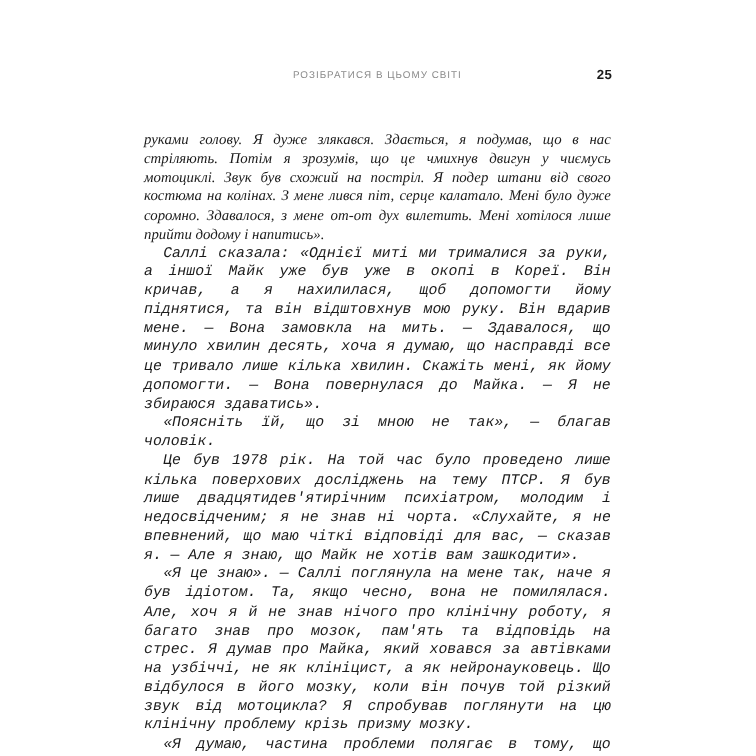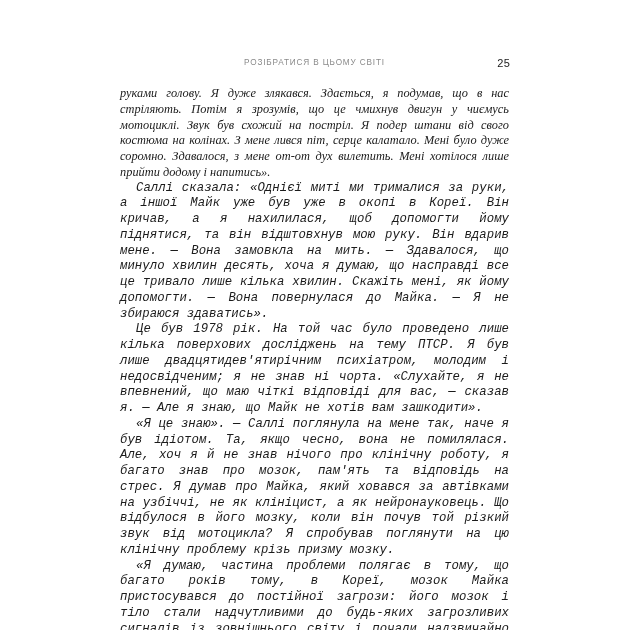--- a/index.html
+++ b/index.html
@@ -44,21 +44,21 @@
     text-transform: uppercase;
     white-space: nowrap;
     line-height: 1;
   }
   .folio {
     position: absolute;
     top: 58px;
     right: 120px;
     font-family: "Liberation Sans", "DejaVu Sans", sans-serif;
     font-size: 11px;
-    font-weight: normal;
+    font-weight: bold;
     color: #1b1b1b;
     letter-spacing: 0.2px;
     line-height: 1;
   }
 
   
   .text-block {
     position: absolute;
     top: 86px;
     left: 120px;
@@ -77,34 +77,36 @@
     word-spacing: -0.1px;
     letter-spacing: 0.02px;
     color: #1b1b1b;
   }
   .para + .para {
     text-indent: 16px;
     font-family: Liberation Mono, monospace;
   }
   .para.first {
     text-indent: 0;
+    margin-top: 23px;
   }
 </style>
 </head>
 <body>
 
 <div class="page">
 
   <div class="running-head">
     <span class="running-head-title">РОЗІБРАТИСЯ В ЦЬОМУ СВІТІ</span>
   </div>
 
   <div class="folio">25</div>
 
   <div class="text-block">
     <p class="para first">руками голову. Я дуже злякався. Здається, я подумав, що в нас стріляють. Потім я зрозумів, що це чмихнув двигун у чиємусь мотоциклі. Звук був схожий на постріл. Я подер штани від свого костюма на колінах. З мене лився піт, серце калатало. Мені було дуже соромно. Здавалося, з мене от-от дух вилетить. Мені хотілося лише прийти додому і напитись».</p>
     <p class="para">Саллі сказала: «Однієї миті ми трималися за руки, а іншої Майк уже був уже в окопі в Кореї. Він кричав, а я нахилилася, щоб допомогти йому піднятися, та він відштовхнув мою руку. Він вдарив мене. — Вона замовкла на мить. — Здавалося, що минуло хвилин десять, хоча я думаю, що насправді все це тривало лише кілька хвилин. Скажіть мені, як йому допомогти. — Вона повернулася до Майка. — Я не збираюся здаватись».</p>
+    <p class="para">«Поясніть їй, що зі мною не так», — благав чоловік.</p>
     <p class="para">Це був 1978 рік. На той час було проведено лише кілька поверхових досліджень на тему ПТСР. Я був лише двадцятидев'ятирічним психіатром, молодим і недосвідченим; я не знав ні чорта. «Слухайте, я не впевнений, що маю чіткі відповіді для вас, — сказав я. — Але я знаю, що Майк не хотів вам зашкодити».</p>
     <p class="para">«Я це знаю». — Саллі поглянула на мене так, наче я був ідіотом. Та, якщо чесно, вона не помилялася. Але, хоч я й не знав нічого про клінічну роботу, я багато знав про мозок, пам'ять та відповідь на стрес. Я думав про Майка, який ховався за автівками на узбіччі, не як клініцист, а як нейронауковець. Що відбулося в його мозку, коли він почув той різкий звук від мотоцикла? Я спробував поглянути на цю клінічну проблему крізь призму мозку.</p>
     <p class="para">«Я думаю, частина проблеми полягає в тому, що багато років тому, в Кореї, мозок Майка пристосувався до постійної загрози: його мозок і тіло стали надчутливими до будь-яких загрозливих сигналів із зовнішнього світу і почали надзвичайно бурхливо на них реагувати. Щоб вижити в умовах війни, його мозок вибудував зв'язок — можна назвати це дуже специфічною формою пам'яті, —</p>
   </div>
 
 </div>
 
 </body></html>

